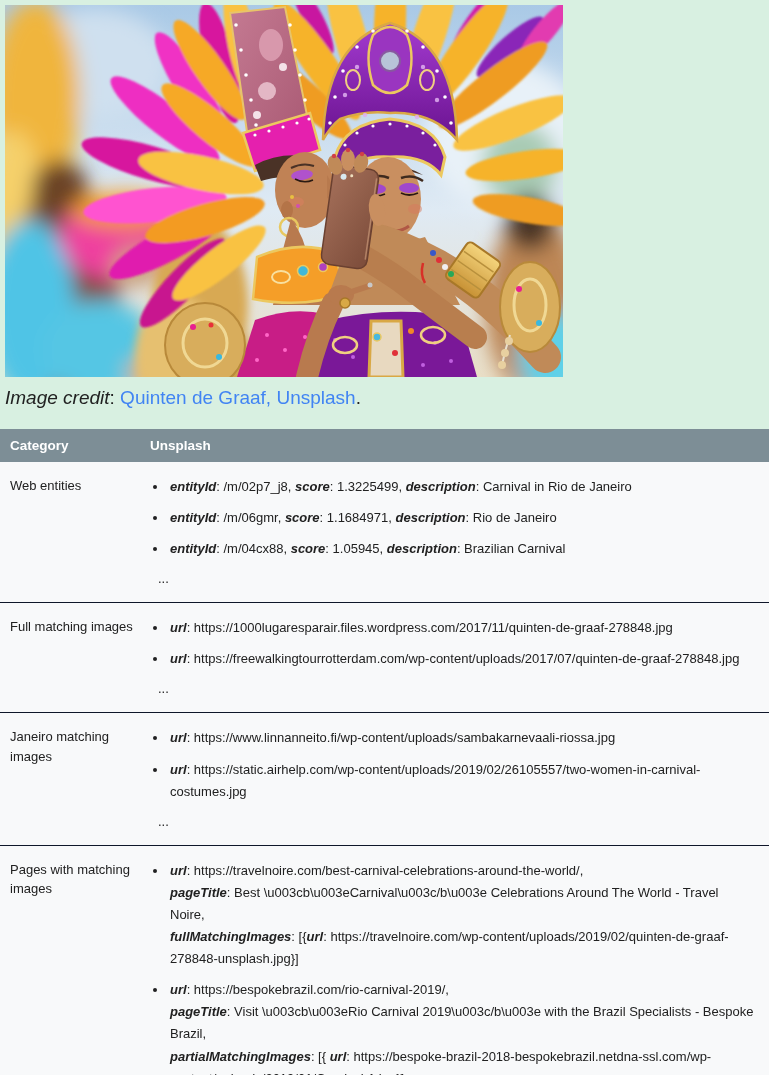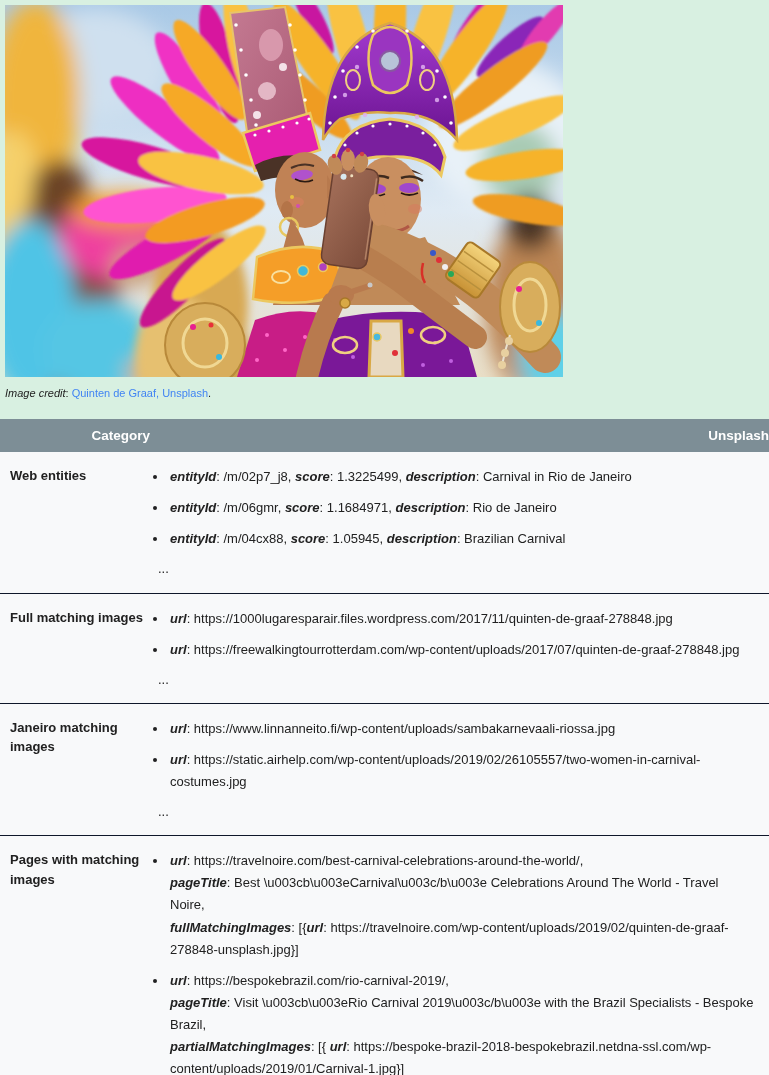--- a/index.html
+++ b/index.html
@@ -4,36 +4,36 @@
 <style>
   html,body{margin:0;padding:0}
   body{
     width:769px;height:1075px;overflow:hidden;
     background:#d8f0e1;
     font-family:"Liberation Sans",sans-serif;
     color:#212121;
   }
   .photo{margin:5px 0 0 5px;width:558px;height:372px;overflow:hidden}
   .photo svg{display:block;width:558px;height:372px}
-  .credit{margin:10px 0 0 5px;font-size:11px;line-height:1.2}
+  .credit{margin:10px 0 0 5px;font-size:19px;line-height:1.2}
   .credit em{font-style:italic}
   .credit a{color:#4184f3;text-decoration:none;cursor:pointer}
   table.results{
     width:769px;border-collapse:collapse;table-layout:fixed;
     margin-top:19px;background:#f8f9fa;font-size:13px;
   }
   thead th{
-    background:#7d8e96;color:#ffffff;text-align:right;
+    background:#7d8e96;color:#ffffff;text-align:left;
     font-weight:bold;font-size:13.5px;height:33px;padding:0;
   }
   thead th.h-cat{width:150px;padding-left:10px}
   tbody tr{border-top:1px solid #0f172a}
   tbody tr:first-child{border-top:none}
   td{vertical-align:top}
-  td.cat{font-weight:bold;padding:14px 2px 10px 10px;line-height:1.5}
+  td.cat{font-weight:normal;padding:14px 2px 10px 10px;line-height:1.5}
   td.resp{padding:5px 14px 10px 0;line-height:1.7}
   td.resp ul{margin:0;padding:0 0 0 18px;list-style:disc}
   td.resp li{margin:9px 0 0 0;padding-left:2px}
   .key{font-weight:bold;font-style:italic}
   .more{margin:8px 0 2px 8px}
 </style>
 </head>
 <body>
 
 <div class="page">

